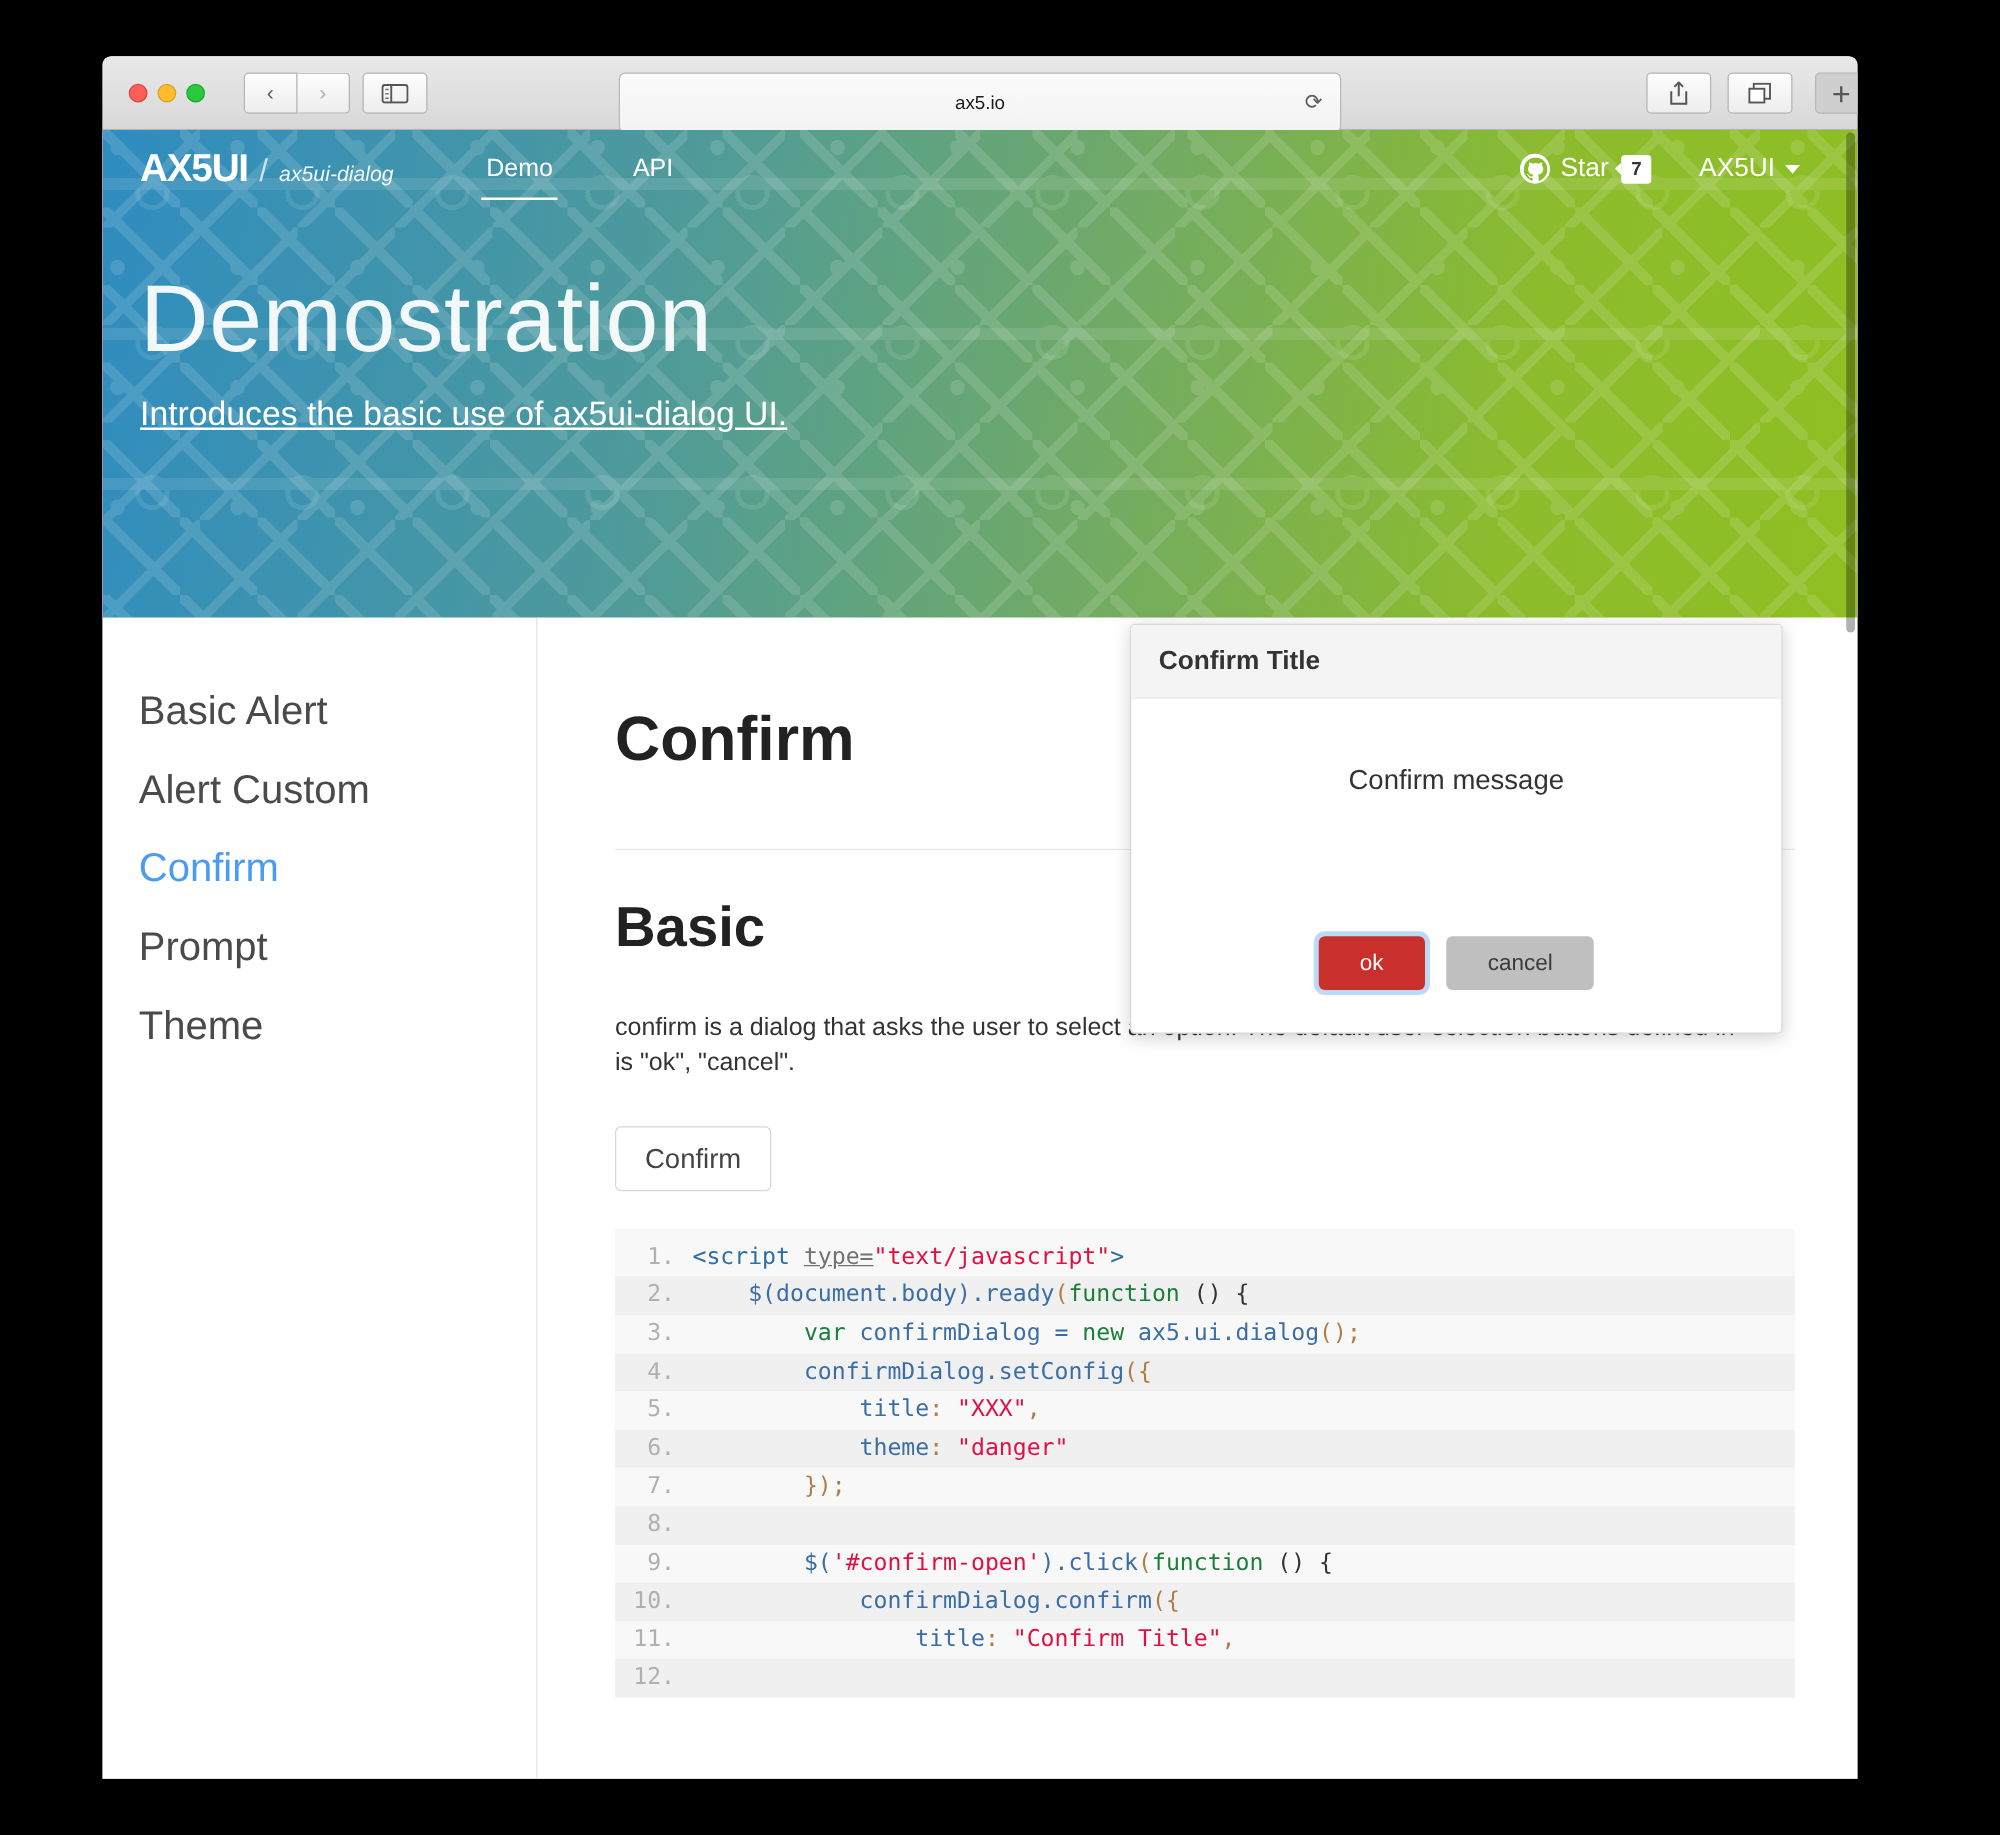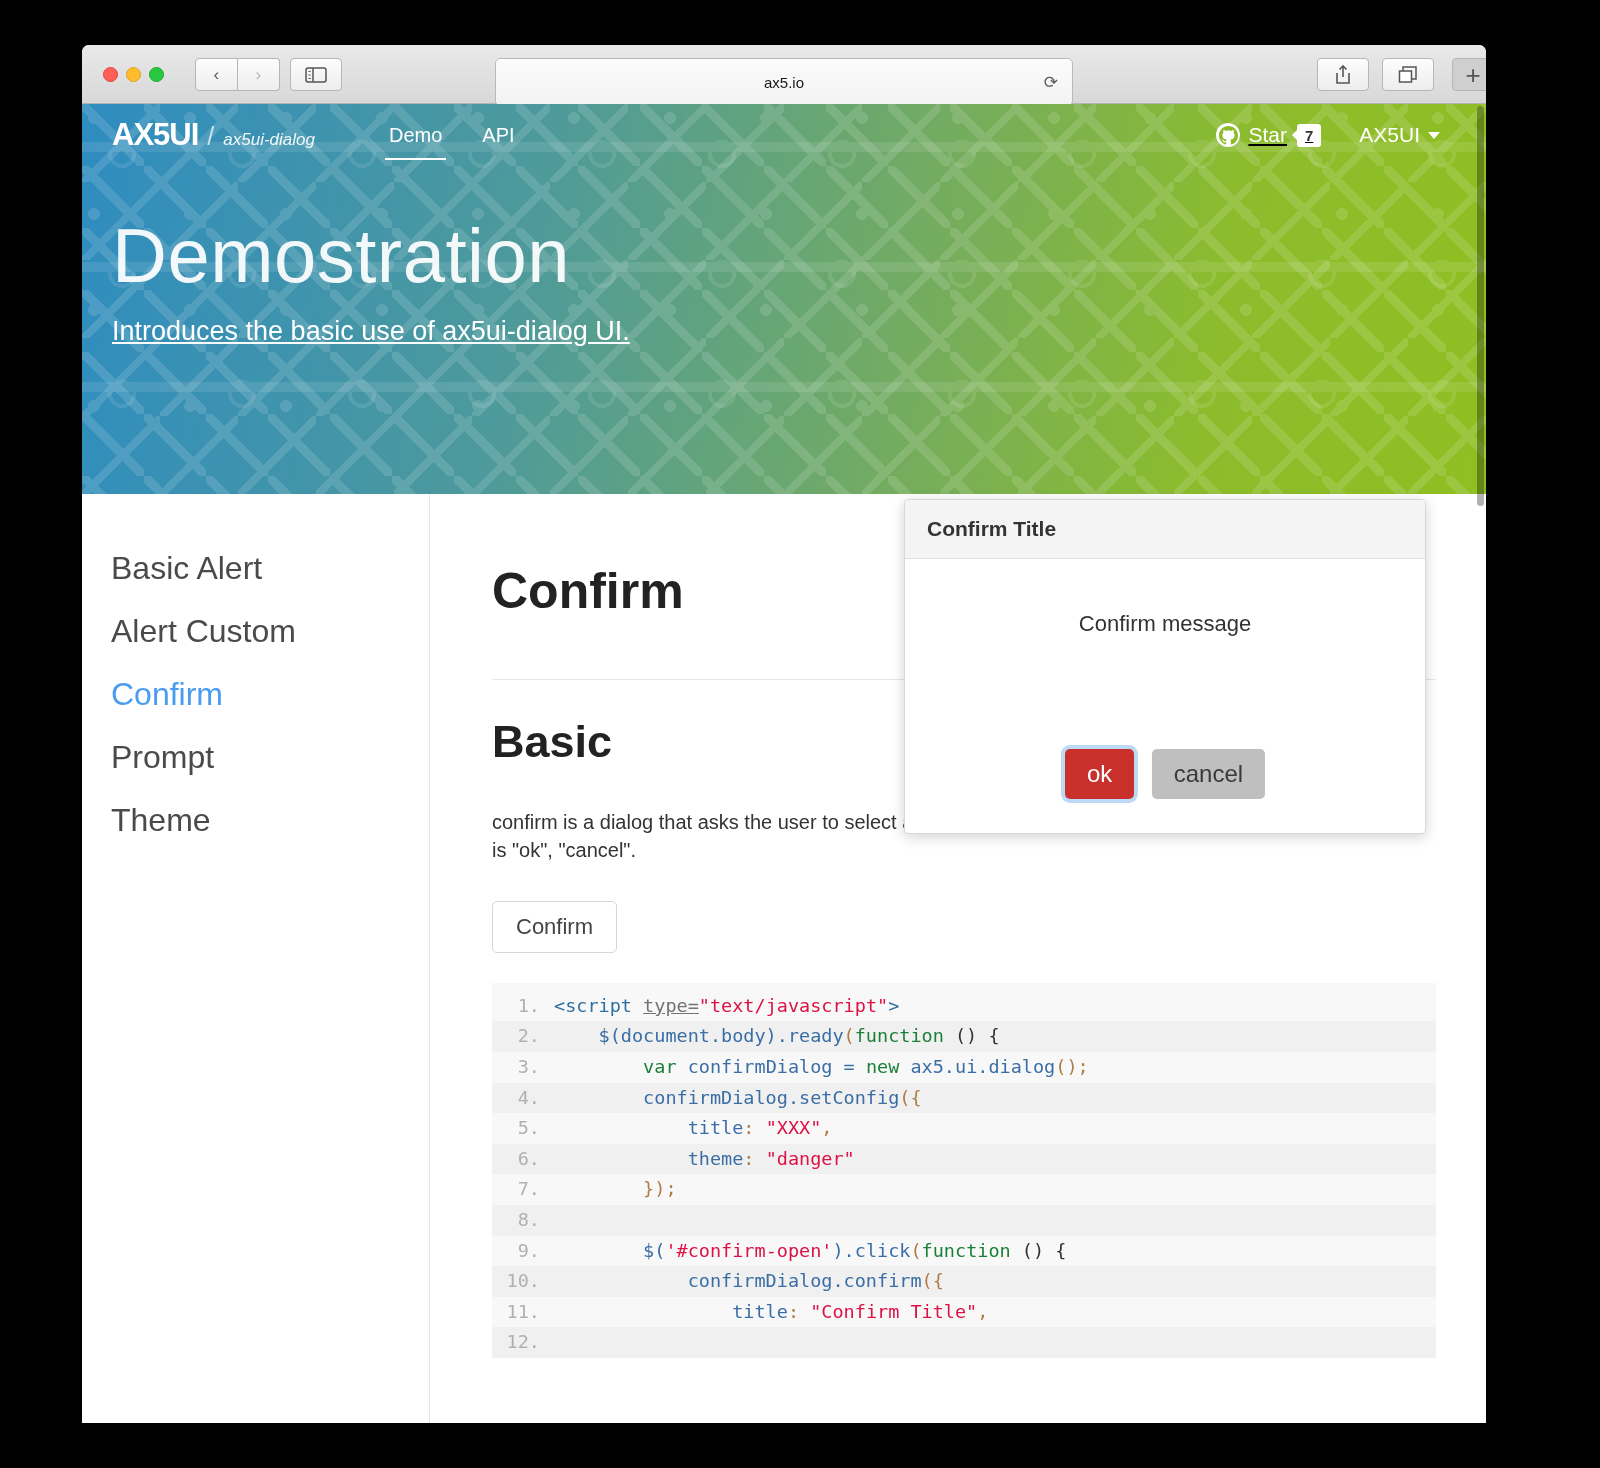--- a/index.html
+++ b/index.html
@@ -118,35 +118,35 @@
     padding: 0 46px 0 30px;
   }
   #brand { display: flex; align-items: baseline; }
   #logo-mark {
     font-size: 31px; font-weight: 700; color: #fff;
     letter-spacing: -1px; line-height: 1;
   }
   #logo-slash { font-size: 25px; color: rgba(255,255,255,.72); margin: 0 9px; }
   #logo-repo  { font-size: 17px; color: rgba(255,255,255,.92); font-style: italic; }
 
-  #nav-links { display: flex; margin-left: 54px; height: 62px; align-items: flex-end; }
+  #nav-links { display: flex; margin-left: 54px; height: 62px; align-items: flex-end; gap: 24px; }
   .nav-link {
     position: relative;
     color: #fff; font-size: 20px;
     padding: 0 20px;
     line-height: 62px;
     height: 62px;
   }
   .nav-link.active::after {
     content: ""; position: absolute;
     left: 16px; right: 16px; bottom: 6px; height: 2px; background: #fff;
   }
 
   #nav-right { margin-left: auto; display: flex; align-items: center; gap: 38px; }
-  #github-star { display: flex; align-items: center; text-decoration: underline; }
+  #github-star { display: flex; align-items: center; }
   #gh-icon {
     width: 24px; height: 24px; border-radius: 50%;
     background: #fff; color: #8cbc2c;
     display: flex; align-items: center; justify-content: center;
     font-size: 19px; font-weight: bold; margin-right: 8px;
   }
   #star-label { color: #fff; font-size: 21px; margin-right: 10px; }
   #star-count {
     background: #fff; color: #333;
     font-size: 15px; font-weight: bold;
@@ -257,22 +257,22 @@
     text-align: center;
     min-height: 160px;
   }
   #dialog-message { font-size: 22px; color: #333; }
   #dialog-footer {
     text-align: center;
     padding: 30px 0 34px 0;
   }
   .dlg-btn {
     display: inline-block;
-    font-size: 24px;
-    padding: 11px 22px;
+    font-size: 18px;
+    padding: 11px 33px;
     border-radius: 5px;
     border: none;
     vertical-align: middle;
   }
   #dialog-ok {
     background: #c9302c; color: #fff;
     box-shadow: 0 0 0 4px #bcd9f5;
     margin-right: 13px;
   }
   #dialog-cancel { background: #bfbfbf; color: #3a3a3a; }

